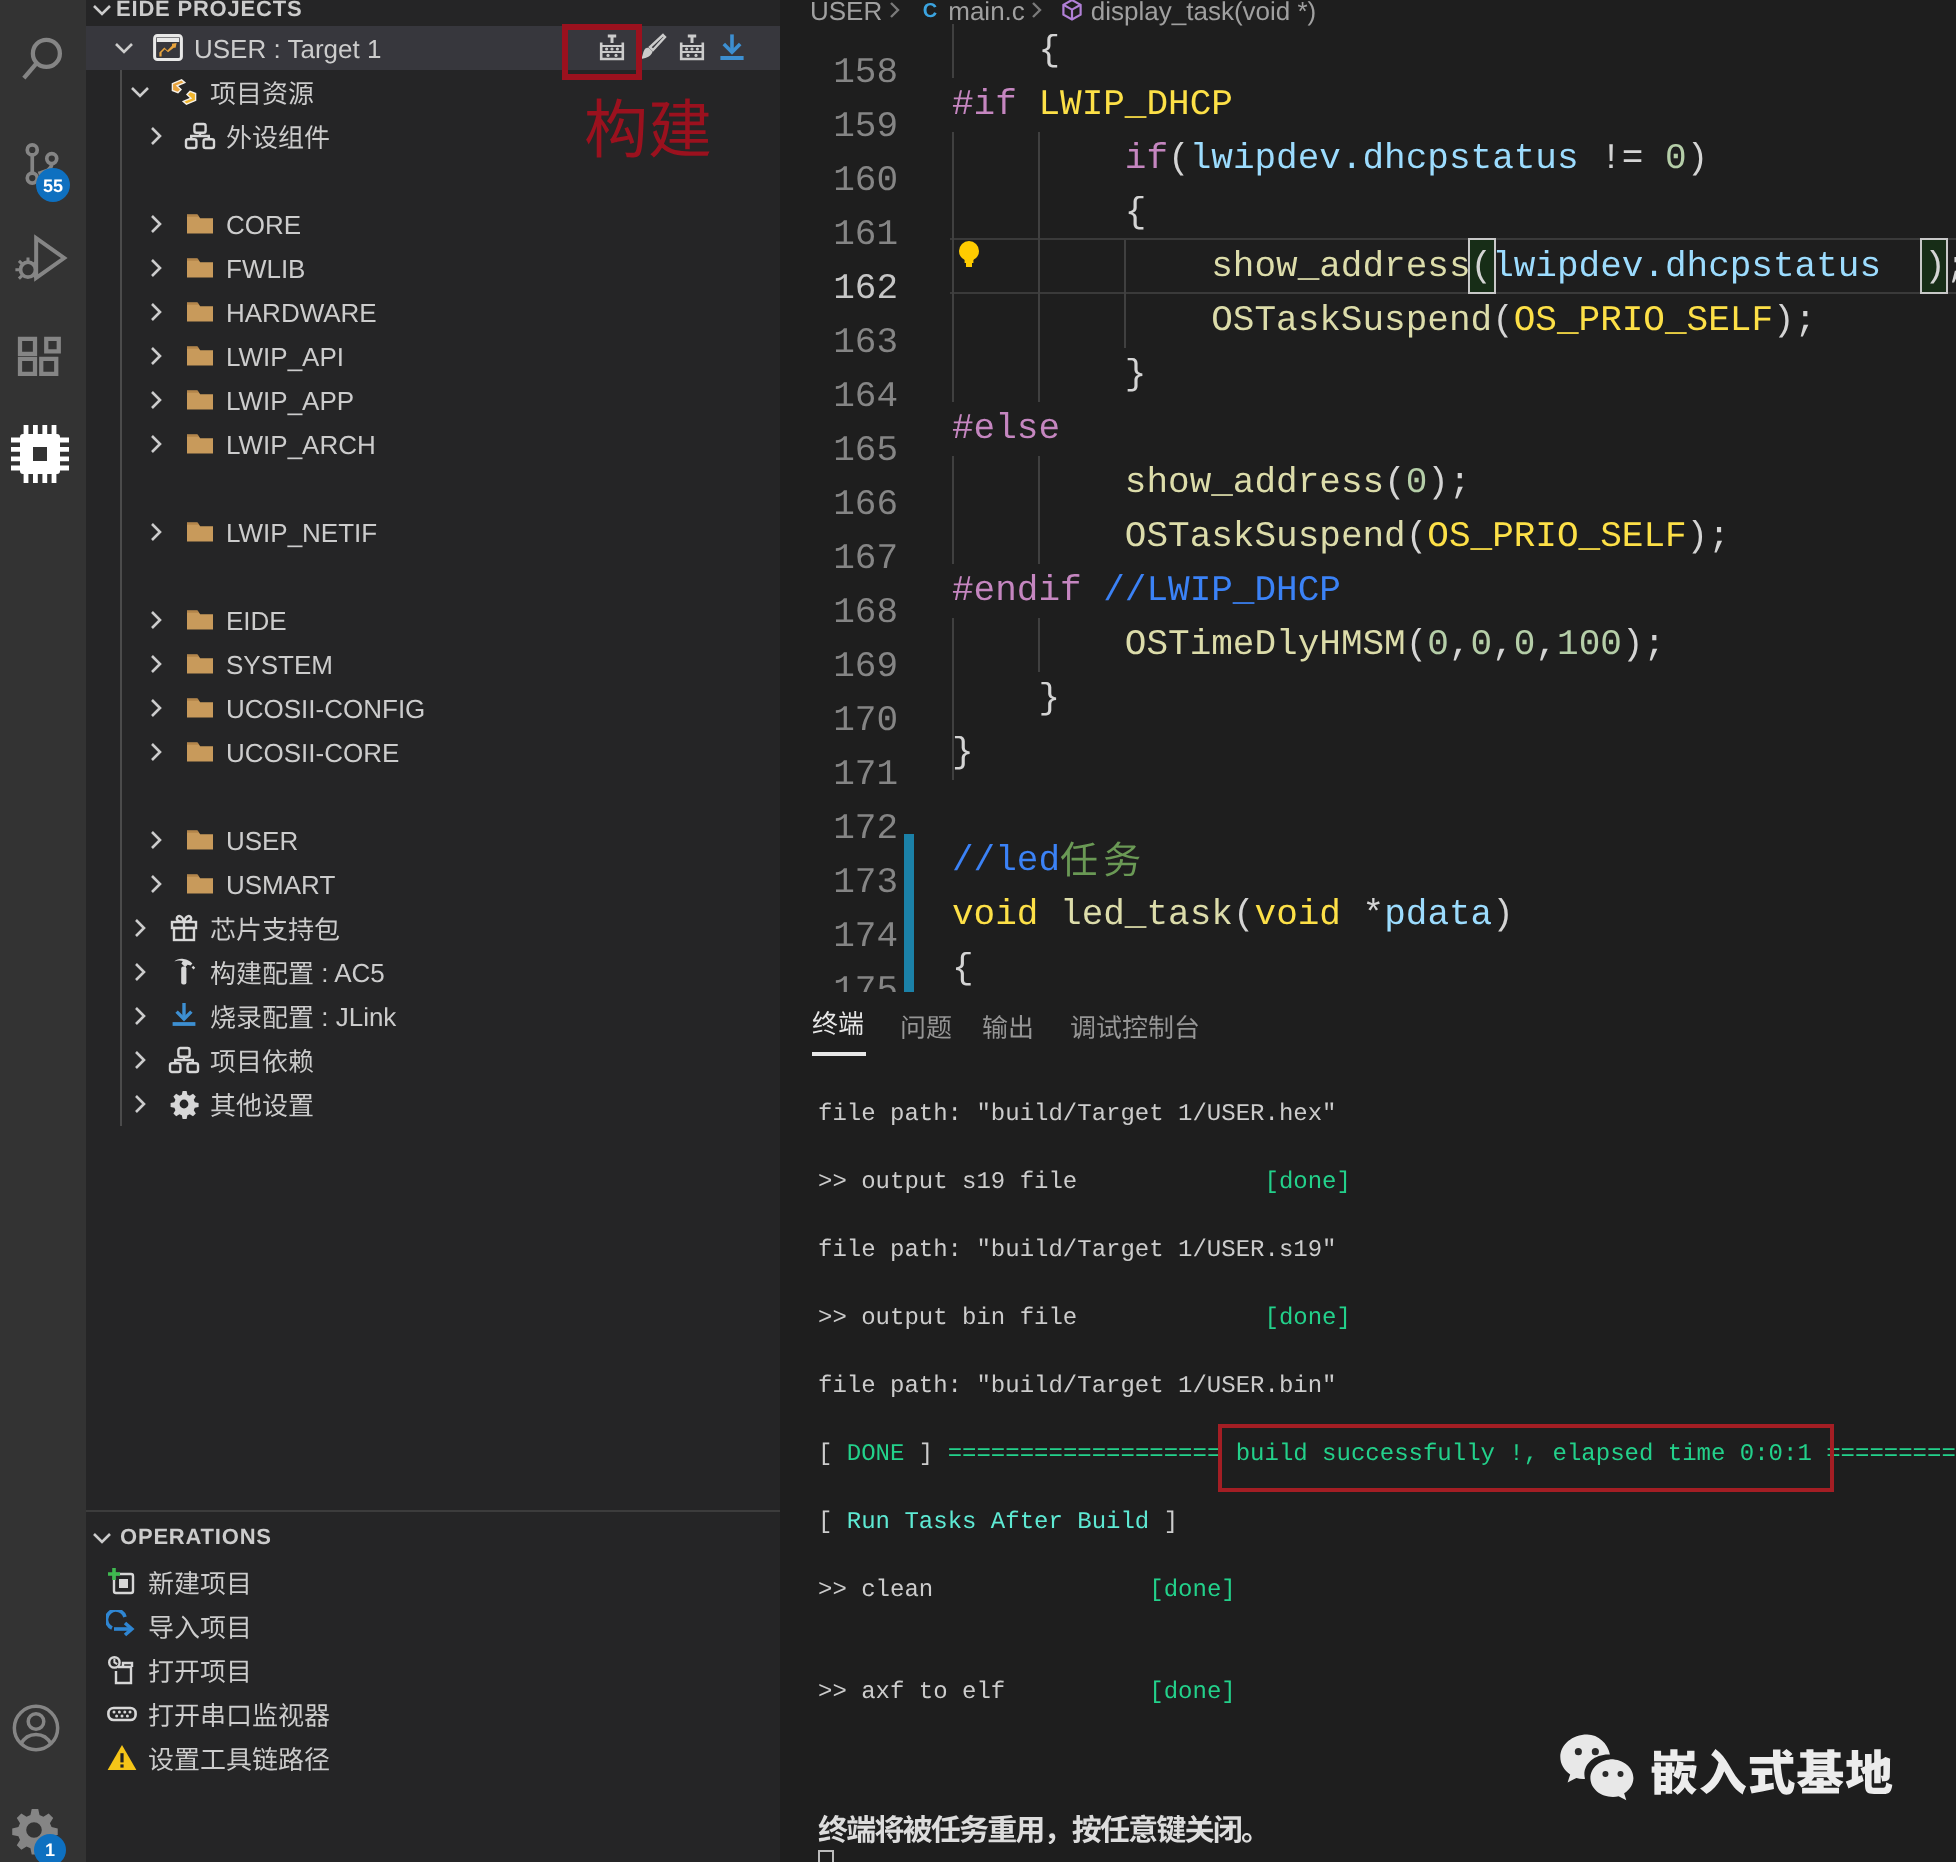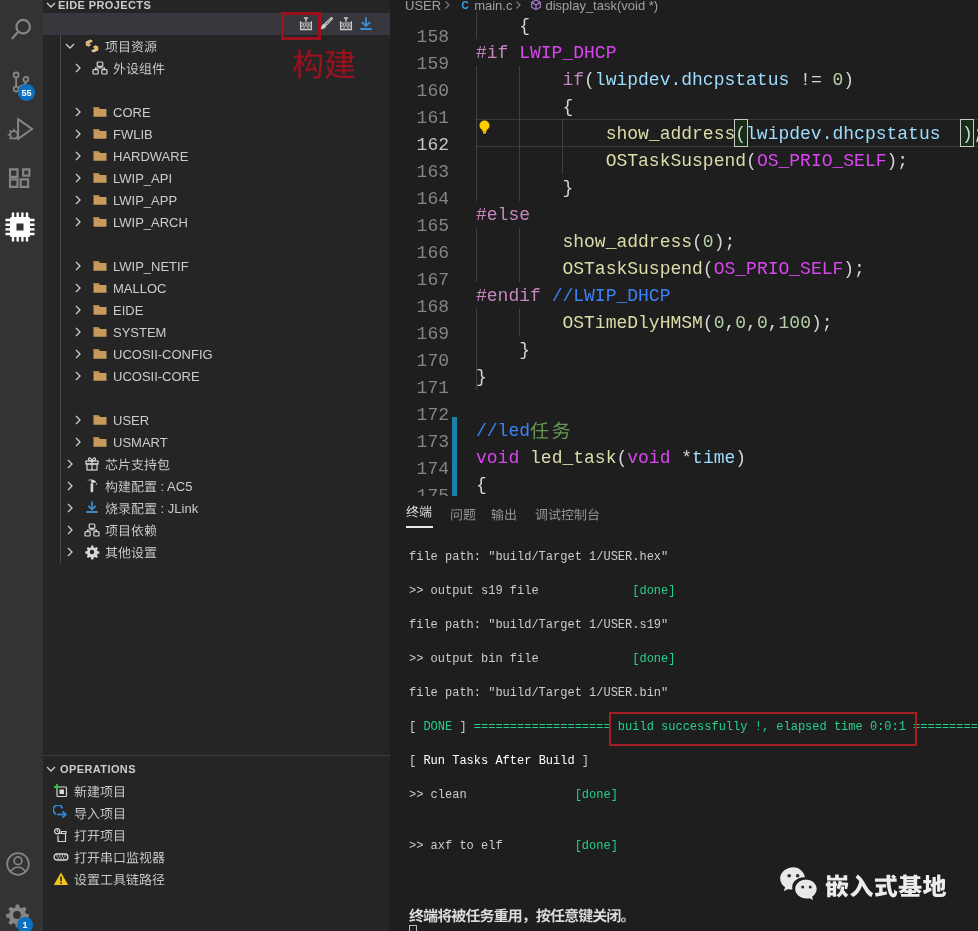--- a/index.html
+++ b/index.html
@@ -9,22 +9,22 @@
 .trow{position:absolute;left:0;height:22px;width:347px;display:flex;align-items:center;color:#cccccc;font-size:13px;white-space:pre}
 .tw{width:16px;height:16px;flex:none;margin-left:6px}
 .ti{width:16px;height:16px}
 .ch{width:16px;height:16px;flex:none}
 .lbl{margin-left:5px;display:flex;align-items:center}
 #editor{position:absolute;left:390px;top:0;width:588px;height:496px;overflow:hidden}
 #panel{position:absolute;left:390px;top:497px;width:588px;height:434px;overflow:hidden}
 pre{font-family:"Liberation Mono",monospace;margin:0}
 .code{font-size:18px;line-height:27px;color:#d4d4d4}
 .term{font-size:12px;line-height:17px;color:#cccccc}
-.k{color:#c586c0}.b{color:#d946ef}.f{color:#dcdcaa}.v{color:#9cdcfe}.n{color:#b5cea8}.c{color:#3b82f6}
-.g{color:#23d18b}.bl{color:#ffffff}
+.k{color:#c586c0}.b{color:#fde047}.f{color:#dcdcaa}.v{color:#9cdcfe}.n{color:#b5cea8}.c{color:#3b82f6}
+.g{color:#23d18b}.bl{color:#5eead4}
 .guide{position:absolute;width:1px;background:#404040}
 .badge{position:absolute;background:#0e70c0;border-radius:50%;color:#fff;font-size:9px;font-weight:bold;display:flex;align-items:center;justify-content:center}
 </style></head><body>
 <div id="wrap">
 <div id="abar">
 <div class="abs" style="left:8px;top:16px"><svg width="27" height="27" viewBox="0 0 24 24" fill="none" stroke="#858585" stroke-width="1.9">
           <circle cx="13.5" cy="9.5" r="6"></circle>
           <path d="M9.2 13.8L3.5 20.5"></path>
         </svg></div>
 <div class="abs" style="left:8px;top:69px"><svg width="26" height="26" viewBox="0 0 24 24" fill="none" stroke="#858585" stroke-width="1.7">
@@ -60,20 +60,27 @@
         </svg></div>
 <div class="badge" style="left:17px;top:917px;width:16px;height:16px">1</div>
 </div>
 <div id="sbar">
 <div class="abs" style="left:0px;top:-3px;width:16px;height:16px"><svg class="ch" viewBox="0 0 16 16">
           <path d="M4 6l4 4 4-4" fill="none" stroke="#cccccc" stroke-width="1.3"></path>
         </svg></div>
 <div class="abs" style="left:15px;top:-1px;font-size:11px;font-weight:bold;color:#cccccc;letter-spacing:.4px">EIDE PROJECTS</div>
 <div class="abs" style="left:0;top:13px;width:347px;height:22px;background:#37373d"></div>
 <div class="abs" style="left:17px;top:35px;width:1px;height:528px;background:#4b4b4b"></div>
+<div class="trow" style="top:13px"><span style="width:11px;flex:none"></span><svg class="ch" viewBox="0 0 16 16">
+          <path d="M4 6l4 4 4-4" fill="none" stroke="#cccccc" stroke-width="1.3"></path>
+        </svg><svg class="tw" viewBox="0 0 16 16">
+          <rect x="1.3" y="1.8" width="13.4" height="12" rx="1.4" fill="none" stroke="#e8e8e8" stroke-width="1.5"></rect>
+          <rect x="2.4" y="2.8" width="11.2" height="2.2" fill="#e8e8e8"></rect>
+          <path d="M3.7 12.3v-2.1l2.5-2.5 1.5 1.5 2.3-2.3v-1l2.3-.4-.5 2.4h-.9L8 10.1 6.4 8.6l-1.6 1.7v2z" fill="#e8a33d"></path>
+        </svg><span class="lbl">USER : Target 1</span></div>
 <div class="trow" style="top:35px"><span style="width:19px;flex:none"></span><svg class="ch" viewBox="0 0 16 16">
           <path d="M4 6l4 4 4-4" fill="none" stroke="#cccccc" stroke-width="1.3"></path>
         </svg><svg class="tw" viewBox="0 0 16 16">
           <path d="M2.2 7.2V3.8l4.6-1.9 1.6 1.4-3.9 1.6 2 1.9-1.5 1.5z" fill="#e8a33d" stroke="#f5f0e8" stroke-width=".7"></path>
           <path d="M13.8 8.8v3.4l-4.6 1.9-1.6-1.4 3.9-1.6-2-1.9 1.5-1.5z" fill="#f0b52c" stroke="#f5f0e8" stroke-width=".7"></path>
         </svg><span class="lbl"><svg class="zh" style="width:52.0px;height:13px;vertical-align:-1.6px" viewBox="0 -880 4000 1000" fill="#cccccc">
             <path transform="translate(0,0) scale(1,-1)" d="M618 500V289C618 184 591 56 319 -19C335 -34 357 -61 366 -77C649 12 693 158 693 289V500ZM689 91C766 41 864 -31 911 -79L961 -26C913 21 813 90 736 138ZM29 184 48 106C140 137 262 179 379 219L369 284L247 247V650H363V722H46V650H172V225ZM417 624V153H490V556H816V155H891V624H655C670 655 686 692 702 728H957V796H381V728H613C603 694 591 656 578 624Z"></path>
             <path transform="translate(1000,0) scale(1,-1)" d="M233 470H759V305H233ZM233 542V704H759V542ZM233 233H759V67H233ZM158 778V-74H233V-6H759V-74H837V778Z"></path>
             <path transform="translate(2000,0) scale(1,-1)" d="M85 752C158 725 249 678 294 643L334 701C287 736 195 779 123 804ZM49 495 71 426C151 453 254 486 351 519L339 585C231 550 123 516 49 495ZM182 372V93H256V302H752V100H830V372ZM473 273C444 107 367 19 50 -20C62 -36 78 -64 83 -82C421 -34 513 73 547 273ZM516 75C641 34 807 -32 891 -76L935 -14C848 30 681 92 557 130ZM484 836C458 766 407 682 325 621C342 612 366 590 378 574C421 609 455 648 484 689H602C571 584 505 492 326 444C340 432 359 407 366 390C504 431 584 497 632 578C695 493 792 428 904 397C914 416 934 442 949 456C825 483 716 550 661 636C667 653 673 671 678 689H827C812 656 795 623 781 600L846 581C871 620 901 681 927 736L872 751L860 747H519C534 773 546 800 556 826Z"></path>
             <path transform="translate(3000,0) scale(1,-1)" d="M537 407H843V319H537ZM537 549H843V463H537ZM505 205C475 138 431 68 385 19C402 9 431 -9 445 -20C489 32 539 113 572 186ZM788 188C828 124 876 40 898 -10L967 21C943 69 893 152 853 213ZM87 777C142 742 217 693 254 662L299 722C260 751 185 797 131 829ZM38 507C94 476 169 428 207 400L251 460C212 488 136 531 81 560ZM59 -24 126 -66C174 28 230 152 271 258L211 300C166 186 103 54 59 -24ZM338 791V517C338 352 327 125 214 -36C231 -44 263 -63 276 -76C395 92 411 342 411 517V723H951V791ZM650 709C644 680 632 639 621 607H469V261H649V0C649 -11 645 -15 633 -16C620 -16 576 -16 529 -15C538 -34 547 -61 550 -79C616 -80 660 -80 687 -69C714 -58 721 -39 721 -2V261H913V607H694C707 633 720 663 733 692Z"></path>
@@ -126,26 +133,20 @@
         </svg><svg class="tw" viewBox="0 0 16 16">
           <path d="M1.5 3.2h5.2l1.4 1.9h6.4v7.7h-13z" fill="#c89a5b"></path>
           <path d="M1.5 3.2h5.2l.9 1.2H1.5z" fill="#b3854a"></path>
         </svg><span class="lbl">LWIP_ARCH</span></div>
 <div class="trow" style="top:255px"><span style="width:27px;flex:none"></span><svg class="ch" viewBox="0 0 16 16">
           <path d="M6 4l4 4-4 4" fill="none" stroke="#cccccc" stroke-width="1.3"></path>
         </svg><svg class="tw" viewBox="0 0 16 16">
           <path d="M1.5 3.2h5.2l1.4 1.9h6.4v7.7h-13z" fill="#c89a5b"></path>
           <path d="M1.5 3.2h5.2l.9 1.2H1.5z" fill="#b3854a"></path>
         </svg><span class="lbl">LWIP_NETIF</span></div>
-<div class="trow" style="top:277px"><span style="width:27px;flex:none"></span><svg class="ch" viewBox="0 0 16 16">
-          <path d="M6 4l4 4-4 4" fill="none" stroke="#cccccc" stroke-width="1.3"></path>
-        </svg><svg class="tw" viewBox="0 0 16 16">
-          <path d="M1.5 3.2h5.2l1.4 1.9h6.4v7.7h-13z" fill="#c89a5b"></path>
-          <path d="M1.5 3.2h5.2l.9 1.2H1.5z" fill="#b3854a"></path>
-        </svg><span class="lbl">MALLOC</span></div>
 <div class="trow" style="top:299px"><span style="width:27px;flex:none"></span><svg class="ch" viewBox="0 0 16 16">
           <path d="M6 4l4 4-4 4" fill="none" stroke="#cccccc" stroke-width="1.3"></path>
         </svg><svg class="tw" viewBox="0 0 16 16">
           <path d="M1.5 3.2h5.2l1.4 1.9h6.4v7.7h-13z" fill="#c89a5b"></path>
           <path d="M1.5 3.2h5.2l.9 1.2H1.5z" fill="#b3854a"></path>
         </svg><span class="lbl">EIDE</span></div>
 <div class="trow" style="top:321px"><span style="width:27px;flex:none"></span><svg class="ch" viewBox="0 0 16 16">
           <path d="M6 4l4 4-4 4" fill="none" stroke="#cccccc" stroke-width="1.3"></path>
         </svg><svg class="tw" viewBox="0 0 16 16">
           <path d="M1.5 3.2h5.2l1.4 1.9h6.4v7.7h-13z" fill="#c89a5b"></path>
@@ -397,21 +398,21 @@
         <span class="f">OSTaskSuspend</span>(<span class="b">OS_PRIO_SELF</span>);
 <span class="k">#endif</span> <span class="c">//LWIP_DHCP</span>
         <span class="f">OSTimeDlyHMSM</span>(<span class="n">0</span>,<span class="n">0</span>,<span class="n">0</span>,<span class="n">100</span>);
     }
 }
 
 <span class="c">//led<svg class="zh" style="width:43.2px;height:19px;vertical-align:-4.3px" viewBox="0 -880 2272 1000" fill="#6a9955">
             <path transform="translate(0,0) scale(1,-1)" d="M343 31V-41H944V31H677V340H960V412H677V691C767 708 852 729 920 752L864 815C741 770 523 731 337 706C345 689 356 661 359 643C437 652 520 663 601 677V412H304V340H601V31ZM295 840C232 683 130 529 22 431C36 413 60 374 68 356C108 395 148 441 186 492V-80H260V603C301 671 338 744 367 817Z"></path>
             <path transform="translate(1136,0) scale(1,-1)" d="M446 381C442 345 435 312 427 282H126V216H404C346 87 235 20 57 -14C70 -29 91 -62 98 -78C296 -31 420 53 484 216H788C771 84 751 23 728 4C717 -5 705 -6 684 -6C660 -6 595 -5 532 1C545 -18 554 -46 556 -66C616 -69 675 -70 706 -69C742 -67 765 -61 787 -41C822 -10 844 66 866 248C868 259 870 282 870 282H505C513 311 519 342 524 375ZM745 673C686 613 604 565 509 527C430 561 367 604 324 659L338 673ZM382 841C330 754 231 651 90 579C106 567 127 540 137 523C188 551 234 583 275 616C315 569 365 529 424 497C305 459 173 435 46 423C58 406 71 376 76 357C222 375 373 406 508 457C624 410 764 382 919 369C928 390 945 420 961 437C827 444 702 463 597 495C708 549 802 619 862 710L817 741L804 737H397C421 766 442 796 460 826Z"></path>
           </svg></span>
-<span class="b">void</span> <span class="f">led_task</span>(<span class="b">void</span> *<span class="v">time</span>)
+<span class="b">void</span> <span class="f">led_task</span>(<span class="b">void</span> *<span class="v">pdata</span>)
 {</pre>
 </div>
 <div id="panel">
 
 <div class="abs" style="left:16px;top:8px;display:flex;align-items:center">
         <svg class="zh" style="width:26.0px;height:13px;vertical-align:-1.6px" viewBox="0 -880 2000 1000" fill="#e7e7e7">
           <path transform="translate(0,0) scale(1,-1)" d="M35 53 48 -20C145 0 275 26 399 53L393 119C262 94 126 67 35 53ZM565 264C637 236 727 187 774 151L819 204C771 239 682 285 609 313ZM454 79C591 42 757 -26 847 -79L891 -19C799 31 633 98 499 133ZM583 840C546 751 475 641 372 558L390 588L327 626C308 589 286 552 263 517L134 505C194 592 253 703 299 812L227 841C185 721 112 591 89 558C68 524 50 500 31 496C40 477 52 440 56 424C71 431 95 437 219 451C175 387 135 337 117 318C85 281 61 257 39 253C48 234 59 199 63 184C85 196 119 203 379 244C377 259 376 288 376 308L165 278C237 359 308 456 370 555C387 545 411 522 423 506C462 538 496 573 526 609C556 561 592 515 632 473C556 411 469 363 380 331C396 317 419 287 428 269C516 305 604 357 682 423C756 357 840 303 927 268C938 287 960 316 977 331C891 361 807 410 735 471C803 539 861 619 900 711L853 739L840 736H614C632 767 648 797 661 827ZM572 669H799C769 614 729 563 683 518C637 563 598 613 569 664Z"></path>
           <path transform="translate(1000,0) scale(1,-1)" d="M50 652V582H387V652ZM82 524C104 411 122 264 126 165L186 176C182 275 163 420 140 534ZM150 810C175 764 204 701 216 661L283 684C270 724 241 784 214 830ZM407 320V-79H475V255H563V-70H623V255H715V-68H775V255H868V-10C868 -19 865 -22 856 -22C848 -23 823 -23 795 -22C803 -39 813 -64 816 -82C861 -82 888 -81 909 -70C930 -60 934 -43 934 -11V320H676L704 411H957V479H376V411H620C615 381 608 348 602 320ZM419 790V552H922V790H850V618H699V838H627V618H489V790ZM290 543C278 422 254 246 230 137C160 120 94 105 44 95L61 20C155 44 276 75 394 105L385 175L289 151C313 258 338 412 355 531Z"></path>
         </svg>
       </div>

